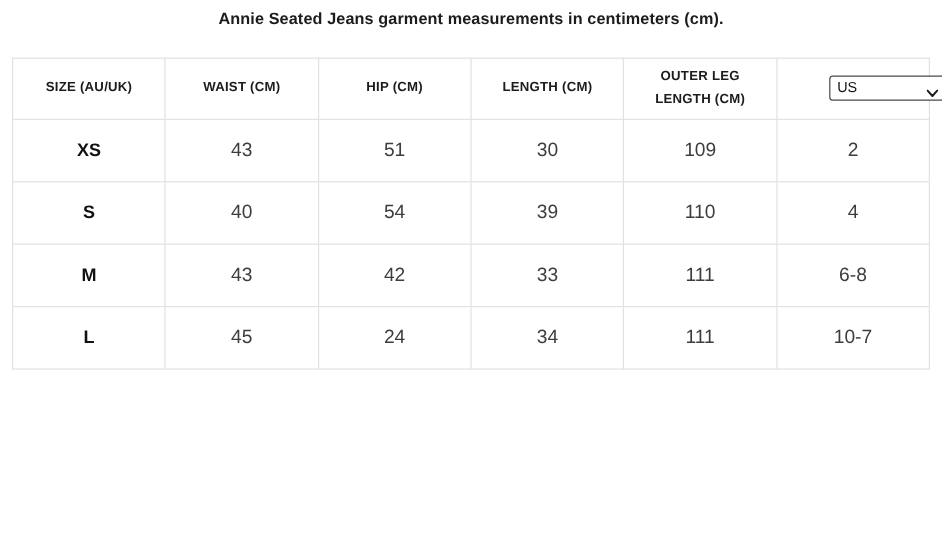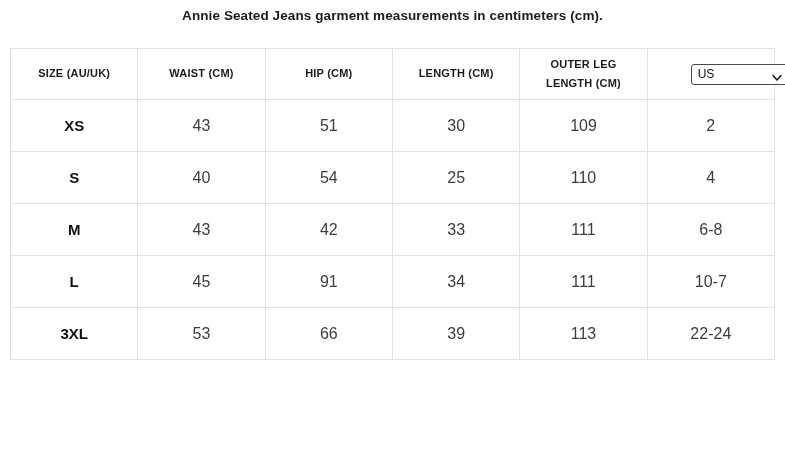--- a/index.html
+++ b/index.html
@@ -130,43 +130,35 @@
         <td>43</td>
         <td>51</td>
         <td>30</td>
         <td>109</td>
         <td>2</td>
       </tr>
       <tr>
         <td class="size-cell">S</td>
         <td>40</td>
         <td>54</td>
-        <td>25</td>
+        <td>39</td>
         <td>110</td>
         <td>4</td>
       </tr>
       <tr>
         <td class="size-cell">M</td>
         <td>43</td>
         <td>42</td>
         <td>33</td>
         <td>111</td>
         <td>6-8</td>
       </tr>
       <tr>
         <td class="size-cell">L</td>
         <td>45</td>
-        <td>91</td>
+        <td>24</td>
         <td>34</td>
         <td>111</td>
         <td>10-7</td>
-      </tr>
-      <tr>
-        <td class="size-cell">3XL</td>
-        <td>53</td>
-        <td>66</td>
-        <td>39</td>
-        <td>113</td>
-        <td>22-24</td>
       </tr>
     </tbody>
   </table>
 </div>
 
 </body></html>

